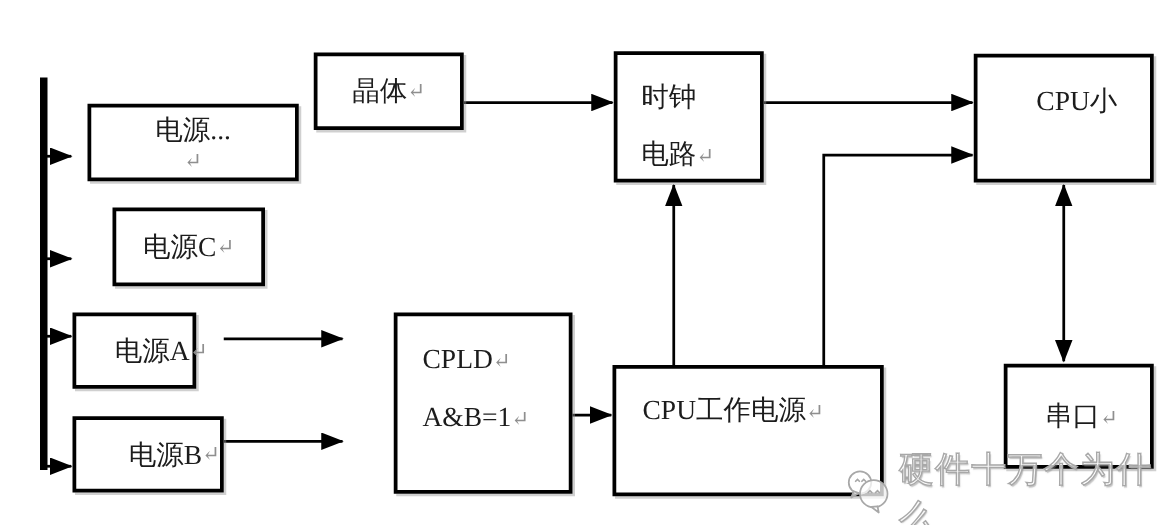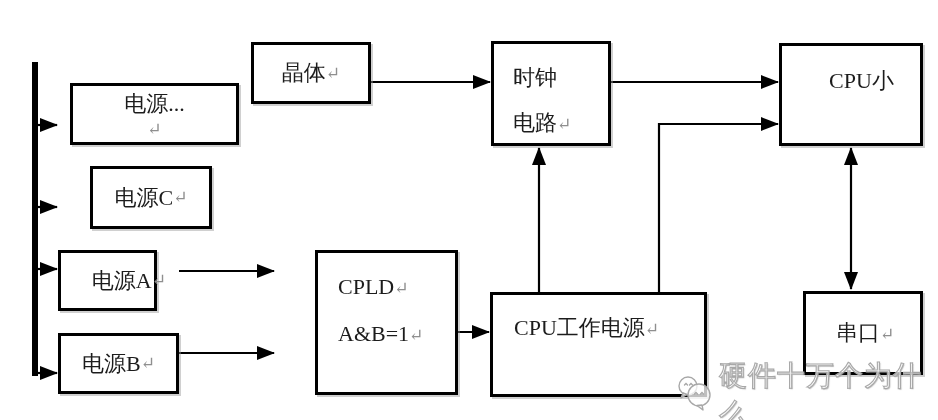--- a/index.html
+++ b/index.html
@@ -22,21 +22,21 @@
     z-index:2;
     white-space:nowrap;
   }
   .center{display:flex;align-items:center;justify-content:center;}
   .toppad{line-height:45px;}
   .ret{color:#8f8f8f;font-size:0.78em;}
   
   #node-power-etc {left:70px; top:83px; width:169px;height:62px;flex-direction:column;}
   #node-power-c   {left:58px; top:166px;width:122px;height:63px;margin-left:32px;}
   #node-power-a   {left:58px; top:250px;width:99px;height:61px;padding-left:43px;}
-  #node-power-b   {left:58px; top:333px;width:121px;height:61px;}
+  #node-power-b   {left:58px; top:333px;width:121px;height:61px;justify-content:flex-end;}
   #node-crystal   {left:251px;top:42px; width:120px;height:62px;}
   #node-clock     {left:491px;top:41px; width:120px;height:105px;padding:11px 0 0 19px;}
   #node-cpu-system{left:779px;top:43px; width:144px;height:103px;padding:12px 0 0 21px;text-align:center;}
   #node-cpld      {left:275px;top:250px;width:143px;height:145px;padding:11px 0 0 20px;margin-left:40px;}
   #node-cpu-power {left:490px;top:292px;width:217px;height:105px;padding:10px 0 0 21px;}
   #node-serial    {left:803px;top:291px;width:120px;height:84px;padding:16px 0 0 30px;}
   
   #watermark{
     position:absolute;left:674px;top:357px;z-index:6;
     display:flex;align-items:center;gap:5px;

